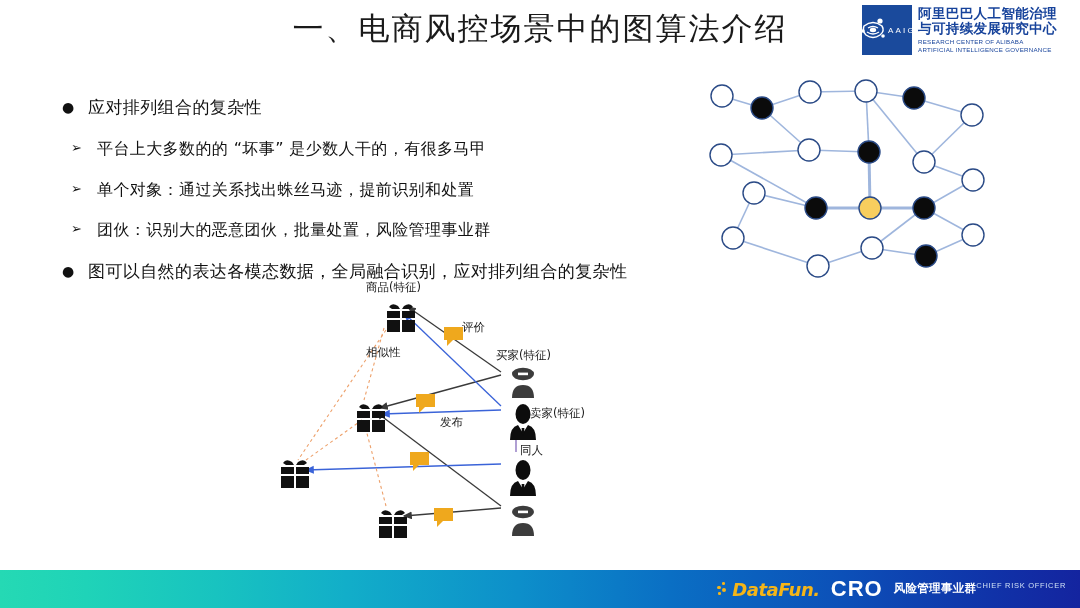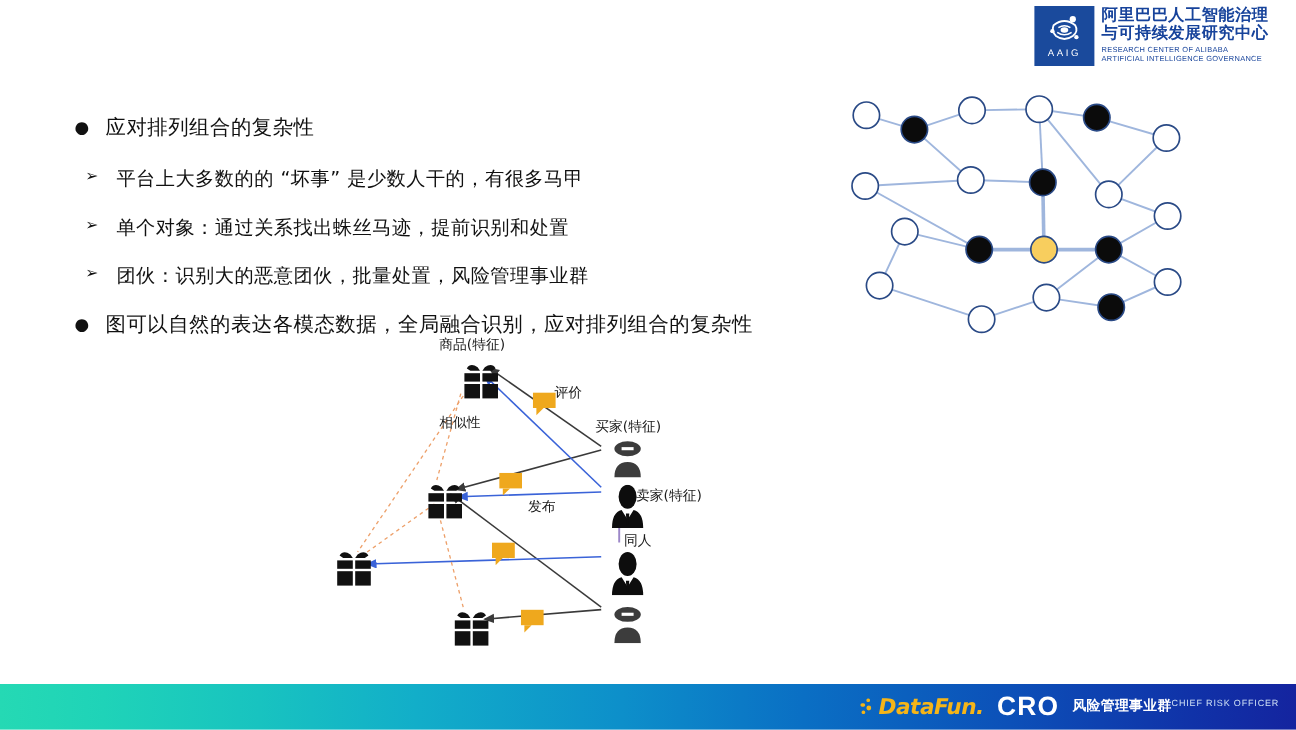--- a/index.html
+++ b/index.html
@@ -25,21 +25,21 @@
   }
 
   
   .logo{
     position:absolute;right:8px;top:4px;
     width:210px;height:52px;
     display:flex;align-items:center;gap:6px;
   }
   .logo-mark{
     width:50px;height:50px;background:#1a4a9c;
-    display:flex;flex-direction:column;align-items:center;justify-content:center;
+    display:flex;flex-direction:row;align-items:center;justify-content:center;
     flex:none;
   }
   .logo-glyph{
     width:30px;height:28px;
     display:flex;align-items:center;justify-content:center;
   }
   .logo-abbr{
     color:#fff;font-size:8px;letter-spacing:2.2px;margin-top:1px;
     font-family:"Liberation Sans",sans-serif;
   }
@@ -108,20 +108,21 @@
   }
   .cro-txt{display:flex;flex-direction:row;line-height:1.15;}
   .cro-cn{color:#fff;font-size:11.5px;font-weight:bold;font-family:"DejaVu Sans",sans-serif;letter-spacing:.3px;}
   .cro-en{color:#cfe0f5;font-size:7.5px;letter-spacing:.7px;font-family:"Liberation Sans",sans-serif;}
 </style>
 </head>
 <body>
 
 <div class="slide">
 
+  <div class="title">一、电商风控场景中的图算法介绍</div>
 
   <div class="logo">
     <div class="logo-mark">
       <div class="logo-glyph">
         <svg width="30" height="27" viewBox="0 0 30 27">
           <circle cx="22" cy="4" r="2.6" fill="#fff"></circle>
           <circle cx="5" cy="14" r="1.8" fill="#fff"></circle>
           <circle cx="25" cy="19" r="1.8" fill="#fff"></circle>
           <path d="M6 9 Q15 2 24 9 Q27 14 22 18 Q15 23 8 18 Q4 14 6 9 Z" fill="none" stroke="#fff" stroke-width="1.5"></path>
           <path d="M10 11 Q15 8 20 11" fill="none" stroke="#fff" stroke-width="1.3"></path>

